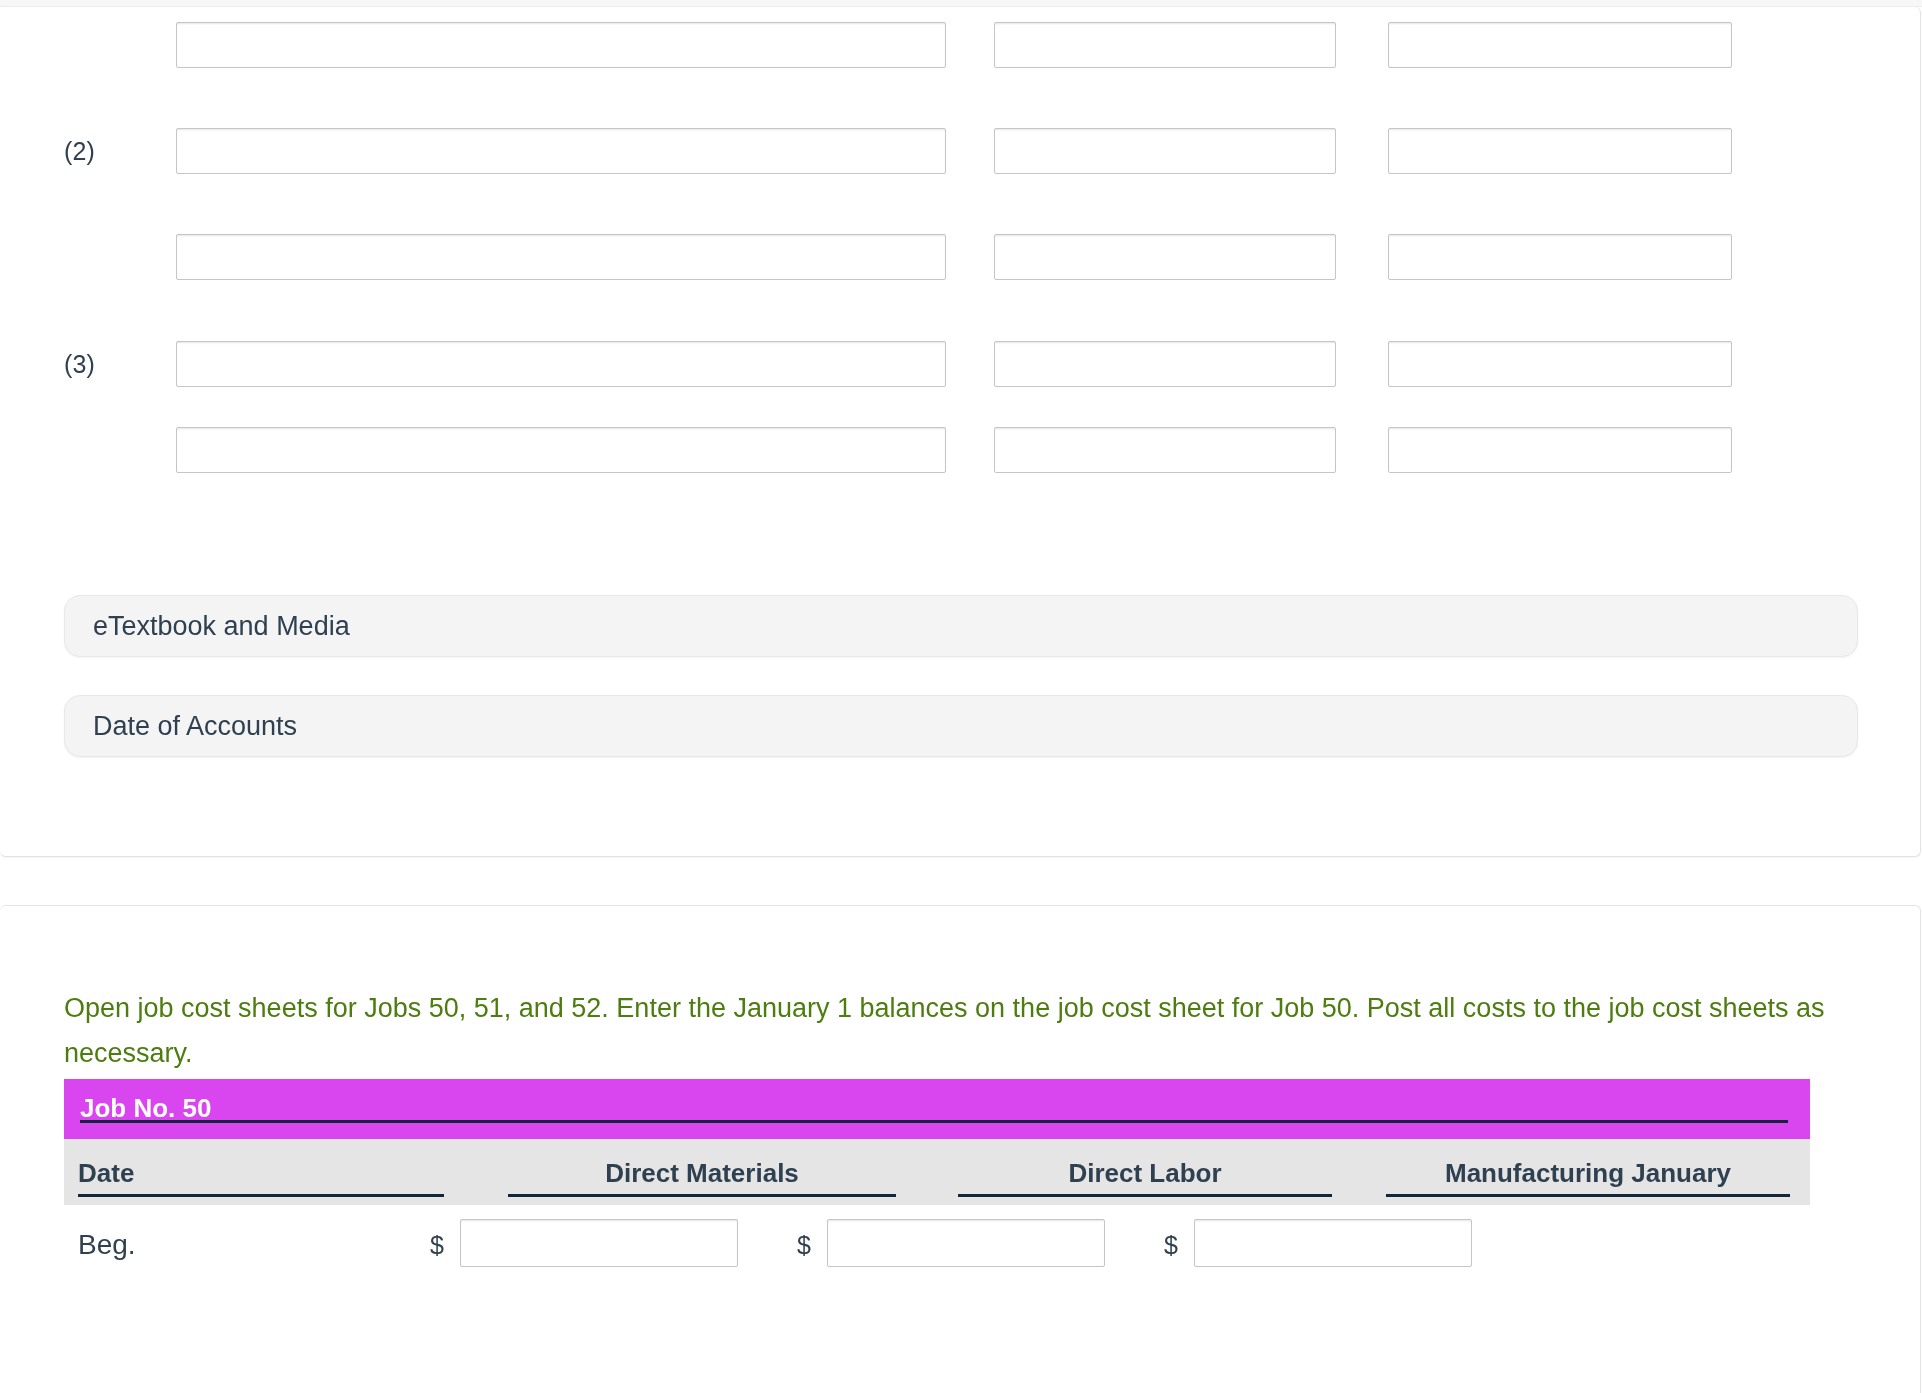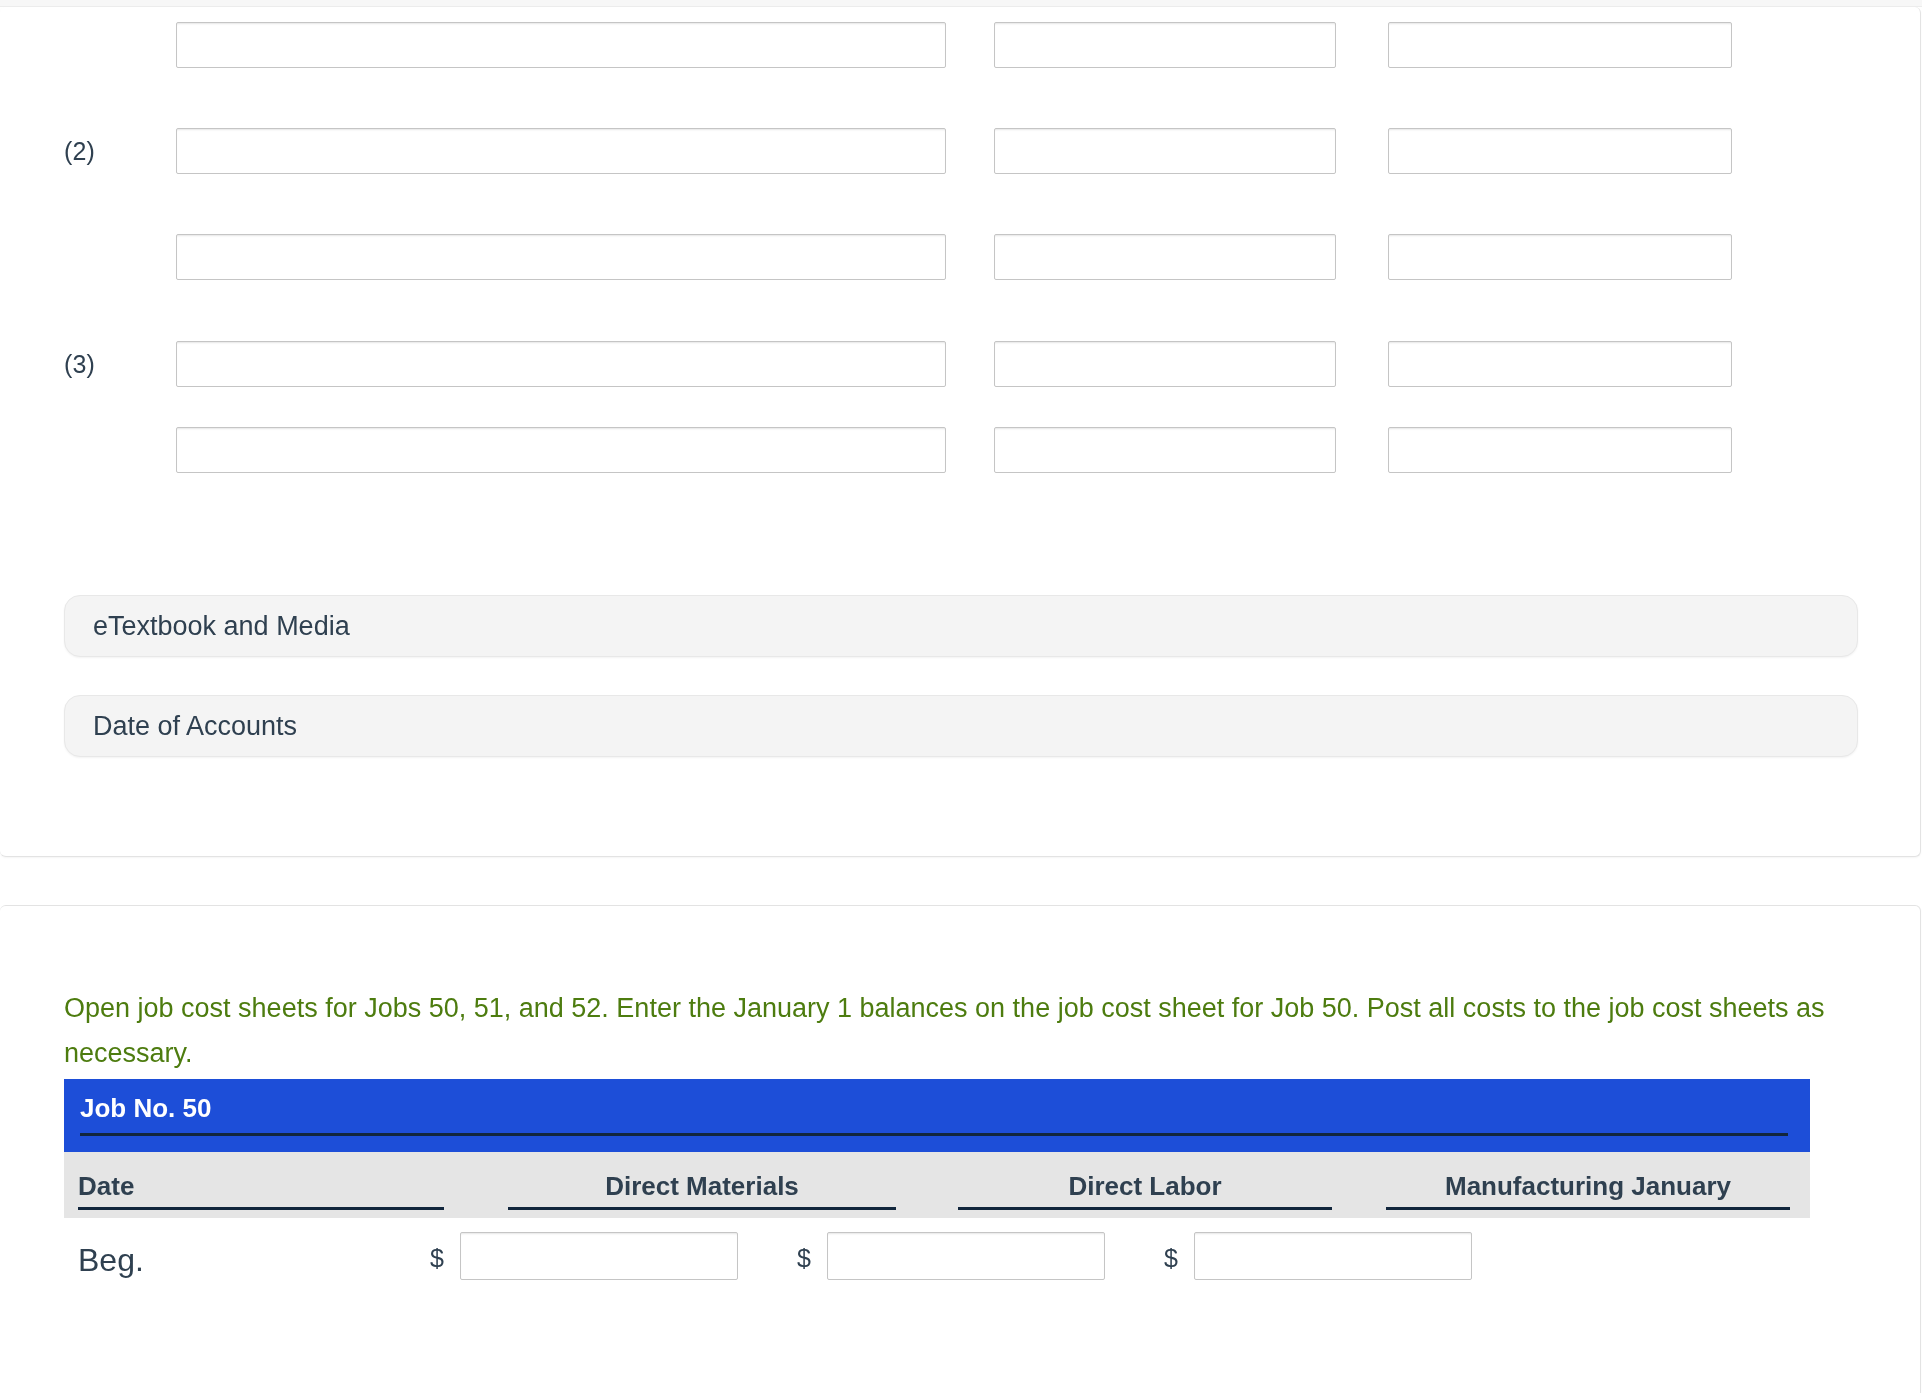--- a/index.html
+++ b/index.html
@@ -115,22 +115,22 @@
   }
 
   .jobsheet {
     position: absolute;
     left: 64px;
     top: 173px;
     width: 1746px;
   }
   .jobsheet-title-bar {
     position: relative;
-    height: 73px;
-    background: #1d4ed8;
+    height: 60px;
+    background: #d946ef;
     padding-left: 24px;
   }
   .jobsheet-title {
     position: absolute;
     left: 16px;
     top: 14px;
     font-size: 26px;
     font-weight: bold;
     color: #ffffff;
   }
@@ -165,21 +165,21 @@
 
   .jobsheet-body { position: relative; }
   .sheet-row {
     position: relative;
     height: 84px;
   }
   .row-date {
     position: absolute;
     left: 14px;
     top: 24px;
-    font-size: 32px;
+    font-size: 28px;
     color: #2f4050;
   }
   .money-cell {
     position: absolute;
     top: 14px;
   }
   .dollar {
     position: absolute;
     top: 12px;
     font-size: 25px;

